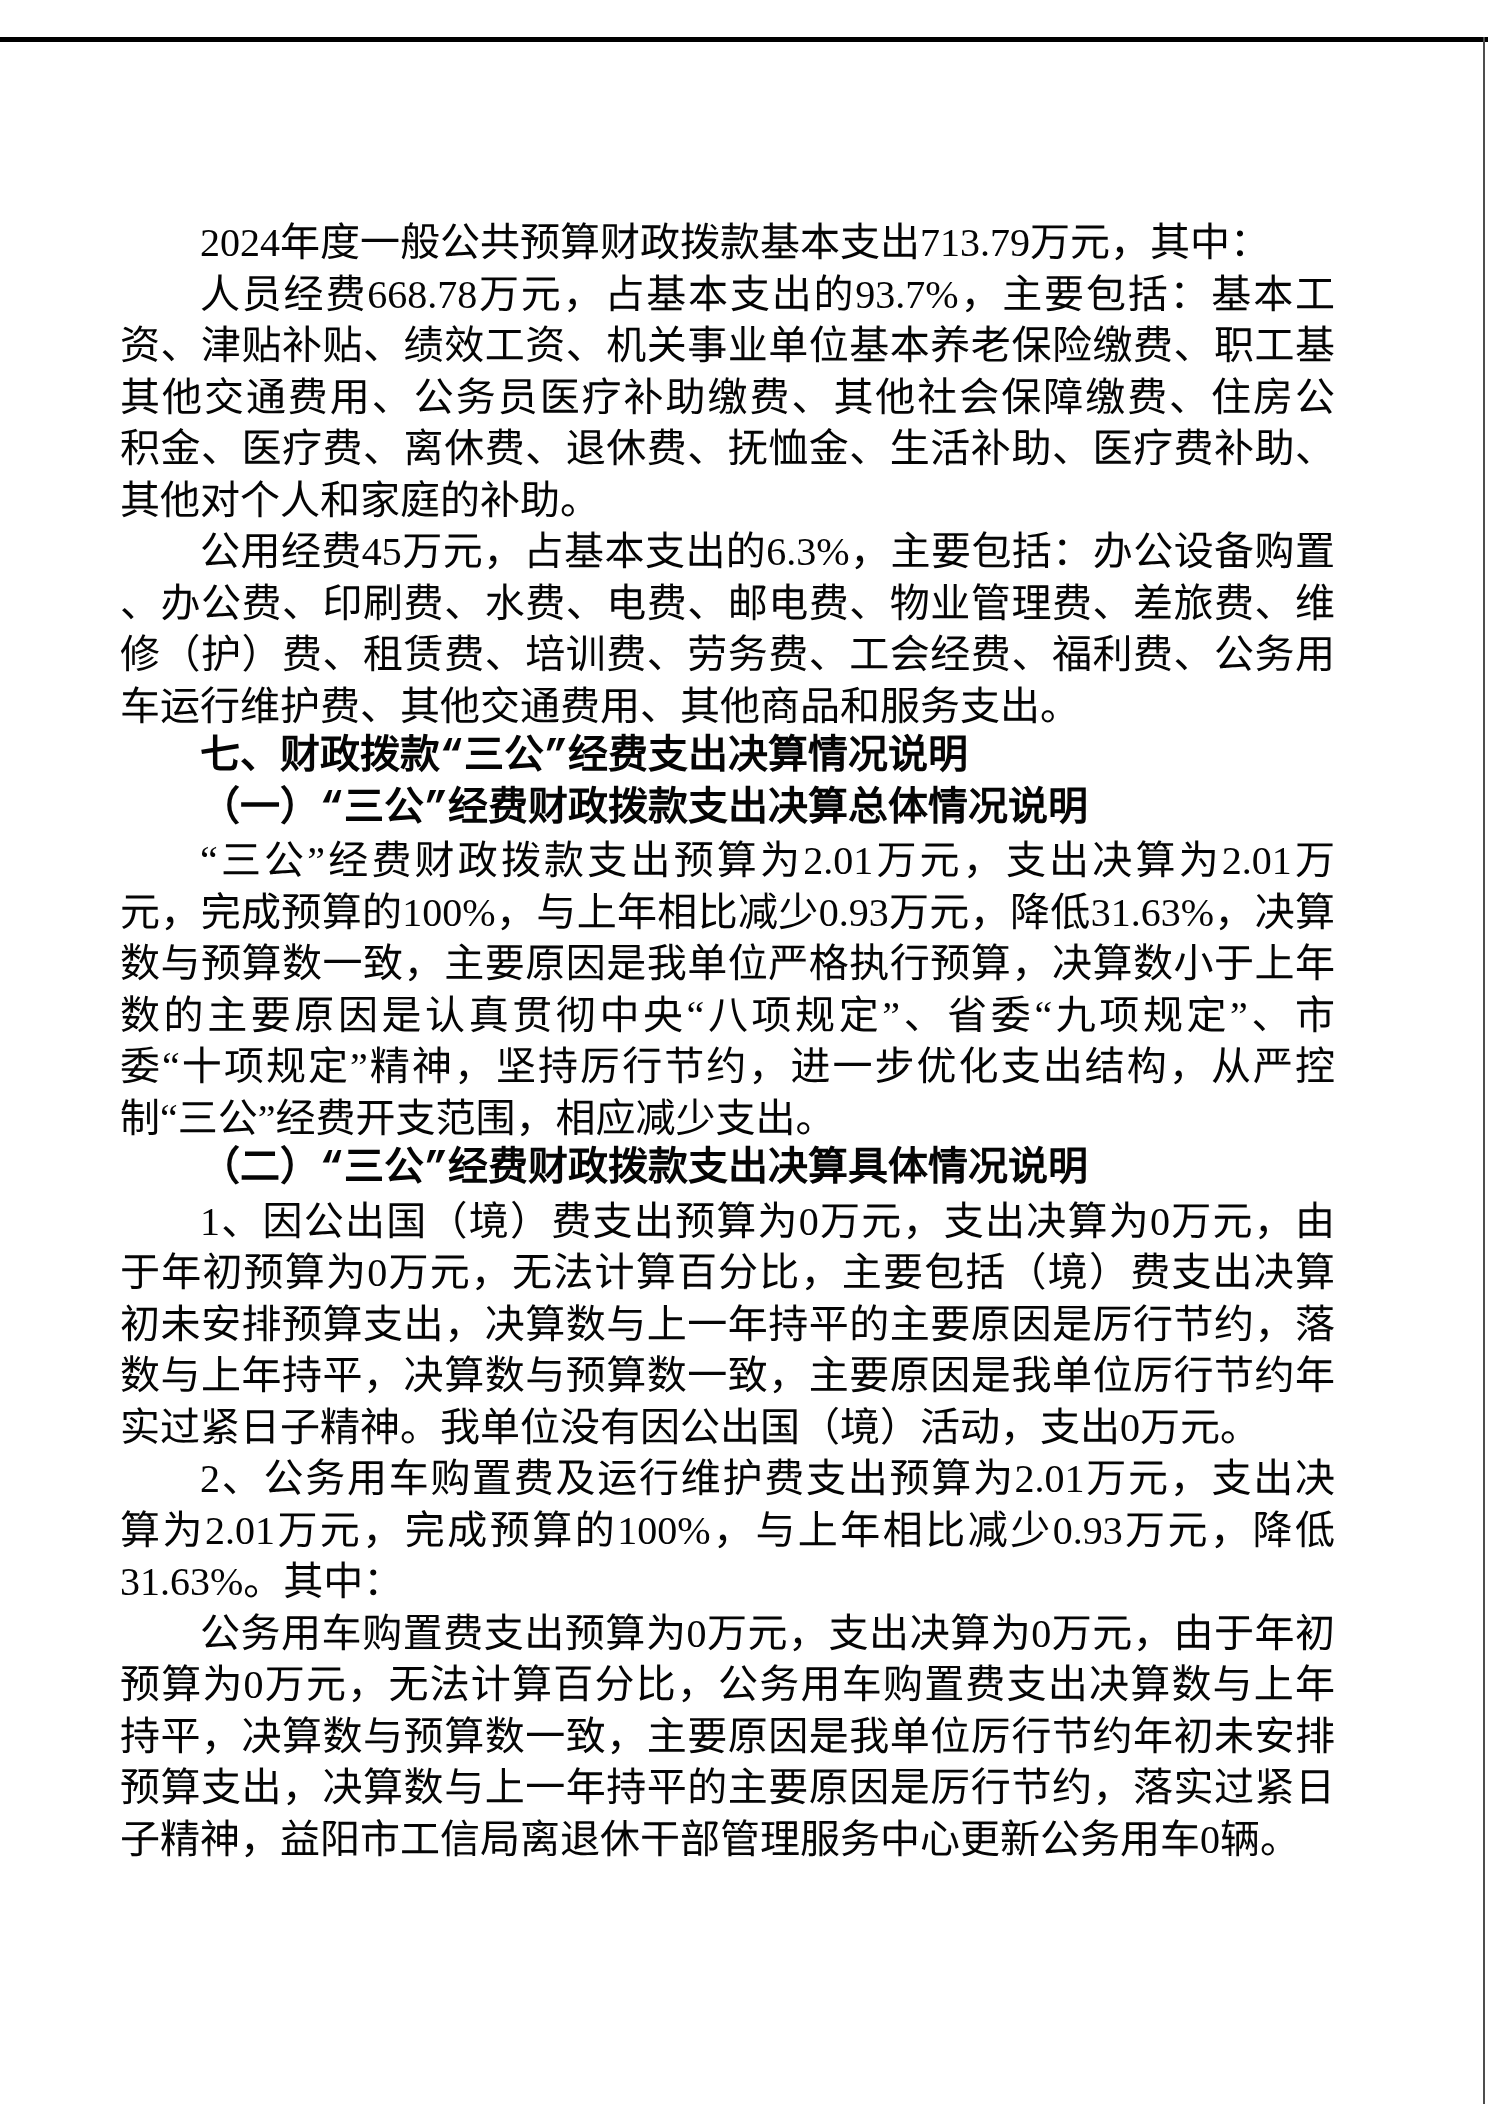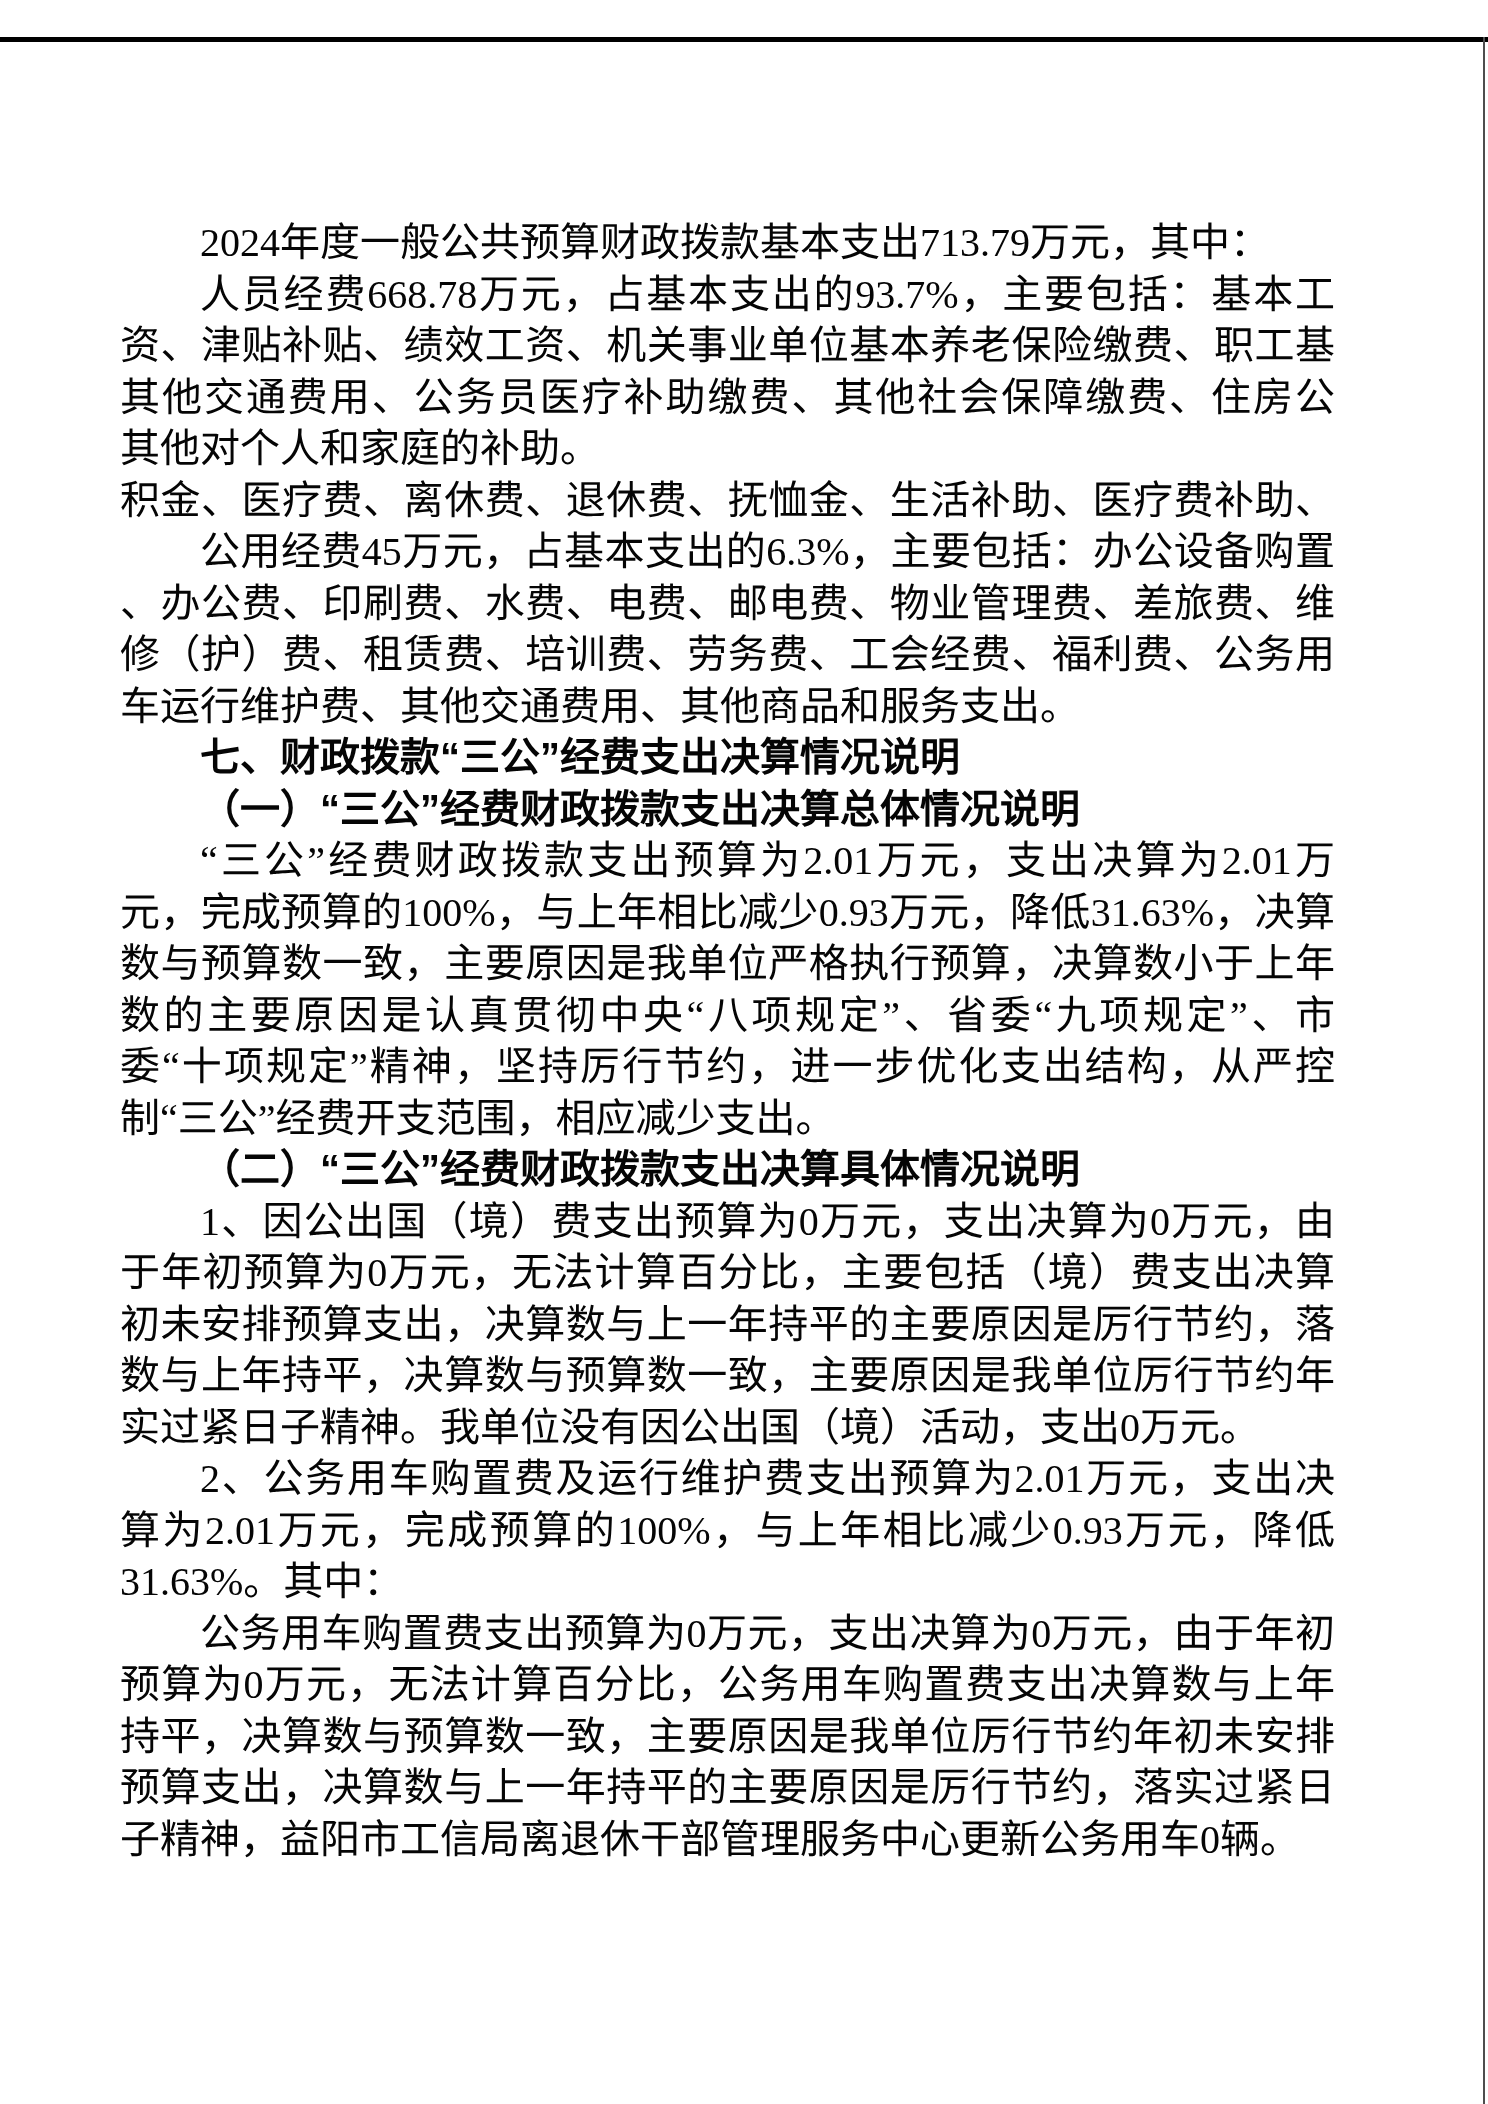--- a/index.html
+++ b/index.html
@@ -46,40 +46,40 @@
     text-indent: 80px;
   }
   .line.fill {
     white-space: normal;
     text-align: justify;
     text-align-last: justify;
     text-justify: inter-character;
     overflow: hidden;
   }
   .paragraph.heading .line {
-    font-family: Liberation Sans, sans-serif;
+    font-family: Liberation Mono, monospace;
     font-weight: 700;
   }
 </style>
 </head>
 <body>
 
 <div class="page">
   <div class="edge-top"></div>
   <div class="edge-right"></div>
   <div class="text-column">
       <div class="paragraph body">
         <div class="line indent">2024年度一般公共预算财政拨款基本支出713.79万元，其中：</div>
       </div>
       <div class="paragraph body">
         <div class="line indent fill">人员经费668.78万元，占基本支出的93.7%，主要包括：基本工</div>
         <div class="line fill">资、津贴补贴、绩效工资、机关事业单位基本养老保险缴费、职工基</div>
         <div class="line fill">其他交通费用、公务员医疗补助缴费、其他社会保障缴费、住房公</div>
+        <div class="line fill">积金、医疗费、离休费、退休费、抚恤金、生活补助、医疗费补助、</div>
         <div class="line">其他对个人和家庭的补助。</div>
-        <div class="line fill">积金、医疗费、离休费、退休费、抚恤金、生活补助、医疗费补助、</div>
       </div>
       <div class="paragraph body">
         <div class="line indent fill">公用经费45万元，占基本支出的6.3%，主要包括：办公设备购置</div>
         <div class="line fill">、办公费、印刷费、水费、电费、邮电费、物业管理费、差旅费、维</div>
         <div class="line fill">修（护）费、租赁费、培训费、劳务费、工会经费、福利费、公务用</div>
         <div class="line">车运行维护费、其他交通费用、其他商品和服务支出。</div>
       </div>
       <div class="paragraph heading">
         <div class="line indent">七、财政拨款“三公”经费支出决算情况说明</div>
       </div>

